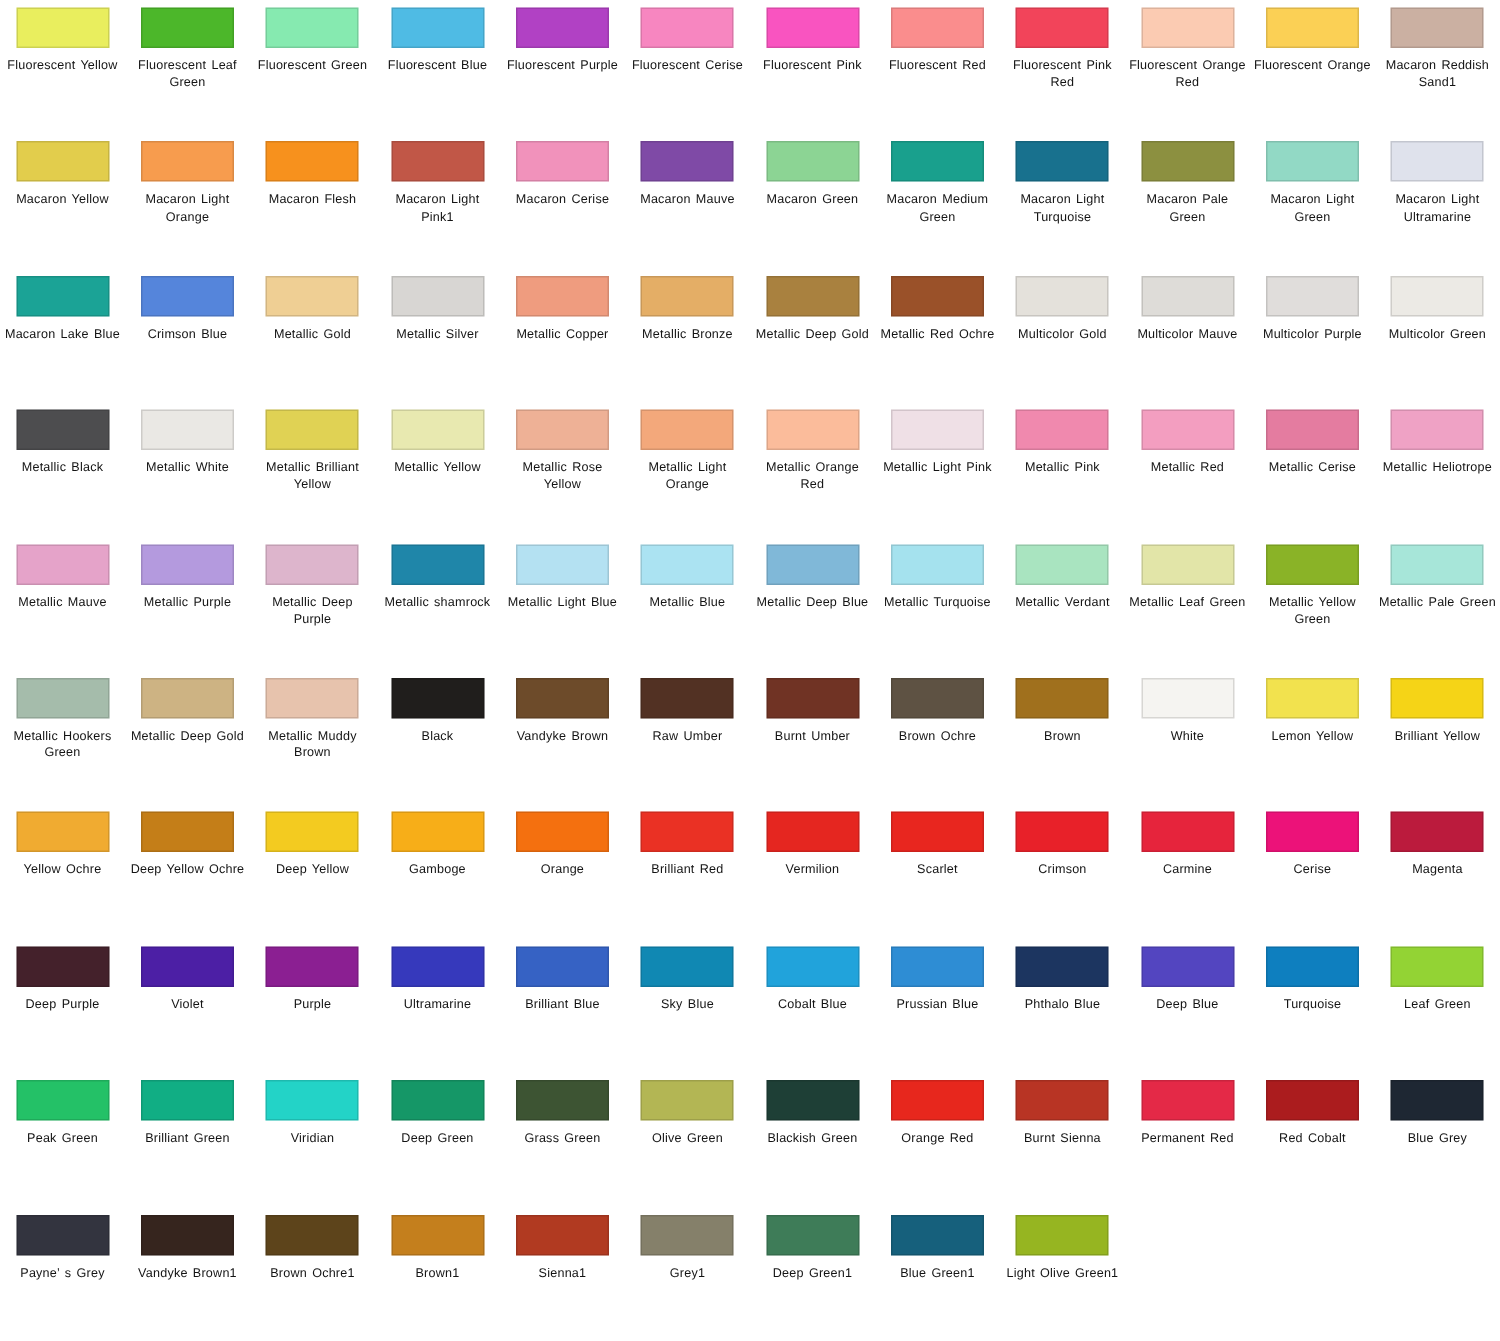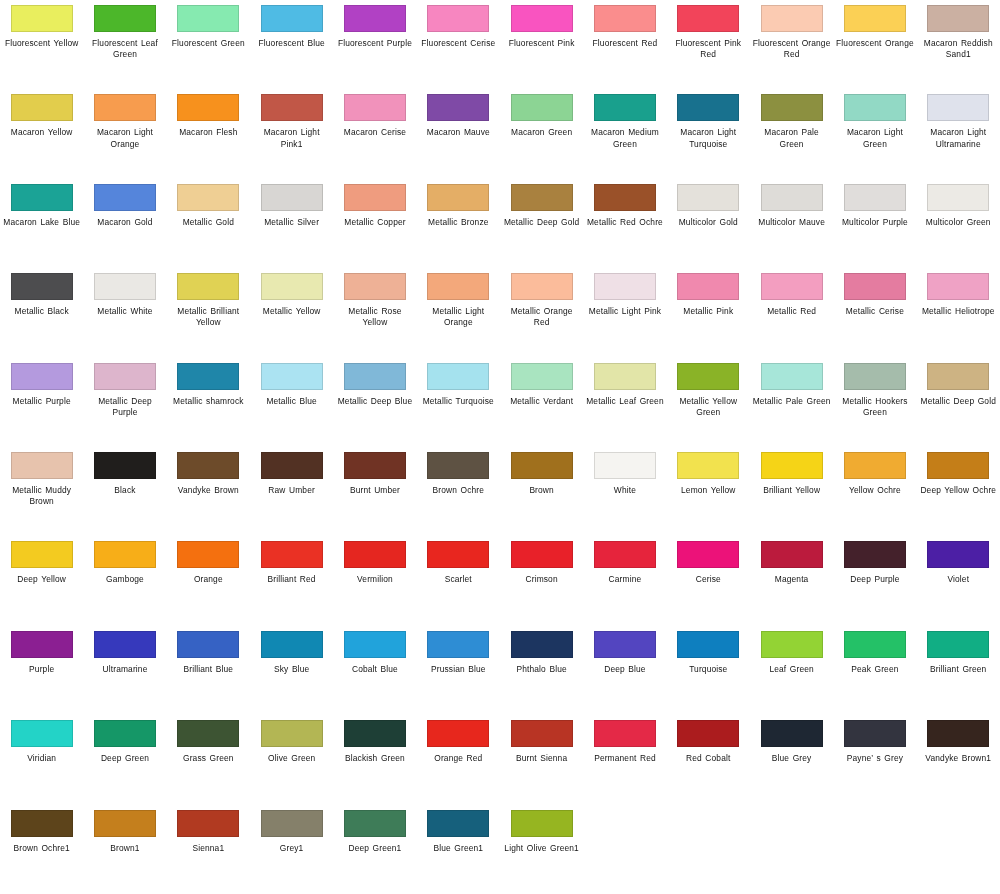--- a/index.html
+++ b/index.html
@@ -150,21 +150,21 @@
     <div class="swatch-cell">
       <div class="swatch-chip" style="background-color: rgb(223, 226, 236);"></div>
       <div class="swatch-label">Macaron Light Ultramarine</div>
     </div>
     <div class="swatch-cell">
       <div class="swatch-chip" style="background-color: rgb(27, 163, 150);"></div>
       <div class="swatch-label">Macaron Lake Blue</div>
     </div>
     <div class="swatch-cell">
       <div class="swatch-chip" style="background-color: rgb(85, 133, 219);"></div>
-      <div class="swatch-label">Macaron Gold</div>
+      <div class="swatch-label">Crimson Blue</div>
     </div>
     <div class="swatch-cell">
       <div class="swatch-chip" style="background-color: rgb(239, 207, 148);"></div>
       <div class="swatch-label">Metallic Gold</div>
     </div>
     <div class="swatch-cell">
       <div class="swatch-chip" style="background-color: rgb(216, 214, 211);"></div>
       <div class="swatch-label">Metallic Silver</div>
     </div>
     <div class="swatch-cell">
@@ -241,30 +241,38 @@
     </div>
     <div class="swatch-cell">
       <div class="swatch-chip" style="background-color: rgb(228, 124, 160);"></div>
       <div class="swatch-label">Metallic Cerise</div>
     </div>
     <div class="swatch-cell">
       <div class="swatch-chip" style="background-color: rgb(239, 162, 197);"></div>
       <div class="swatch-label">Metallic Heliotrope</div>
     </div>
     <div class="swatch-cell">
+      <div class="swatch-chip" style="background-color: rgb(229, 163, 201);"></div>
+      <div class="swatch-label">Metallic Mauve</div>
+    </div>
+    <div class="swatch-cell">
       <div class="swatch-chip" style="background-color: rgb(180, 154, 222);"></div>
       <div class="swatch-label">Metallic Purple</div>
     </div>
     <div class="swatch-cell">
       <div class="swatch-chip" style="background-color: rgb(221, 181, 204);"></div>
       <div class="swatch-label">Metallic Deep Purple</div>
     </div>
     <div class="swatch-cell">
       <div class="swatch-chip" style="background-color: rgb(31, 134, 169);"></div>
       <div class="swatch-label">Metallic shamrock</div>
+    </div>
+    <div class="swatch-cell">
+      <div class="swatch-chip" style="background-color: rgb(180, 225, 242);"></div>
+      <div class="swatch-label">Metallic Light Blue</div>
     </div>
     <div class="swatch-cell">
       <div class="swatch-chip" style="background-color: rgb(171, 227, 242);"></div>
       <div class="swatch-label">Metallic Blue</div>
     </div>
     <div class="swatch-cell">
       <div class="swatch-chip" style="background-color: rgb(128, 184, 216);"></div>
       <div class="swatch-label">Metallic Deep Blue</div>
     </div>
     <div class="swatch-cell">

